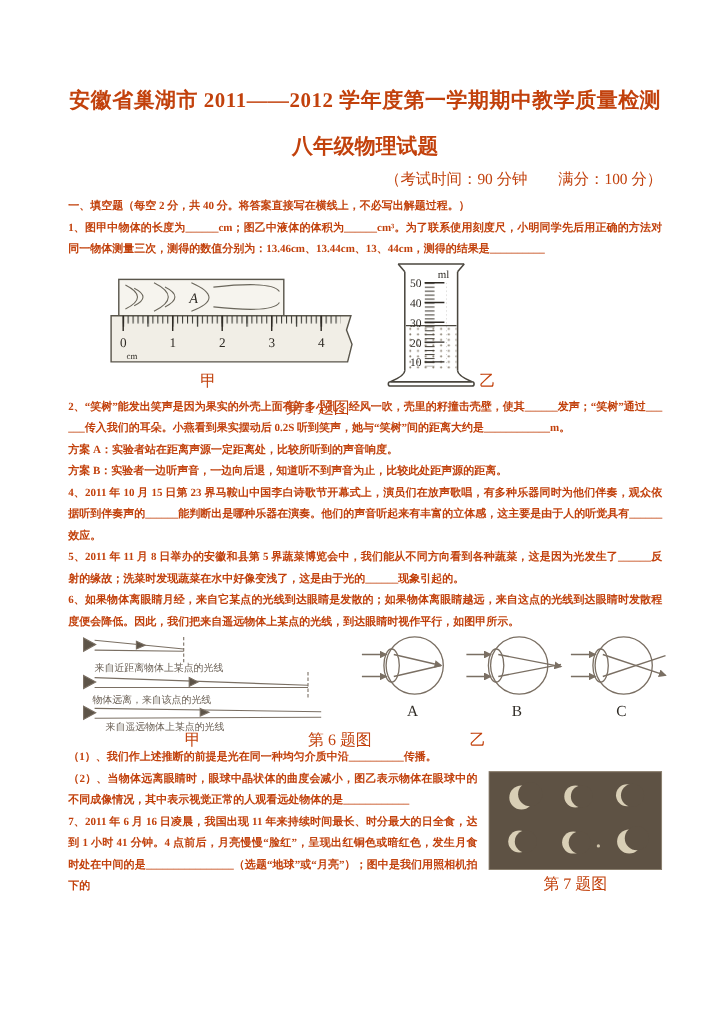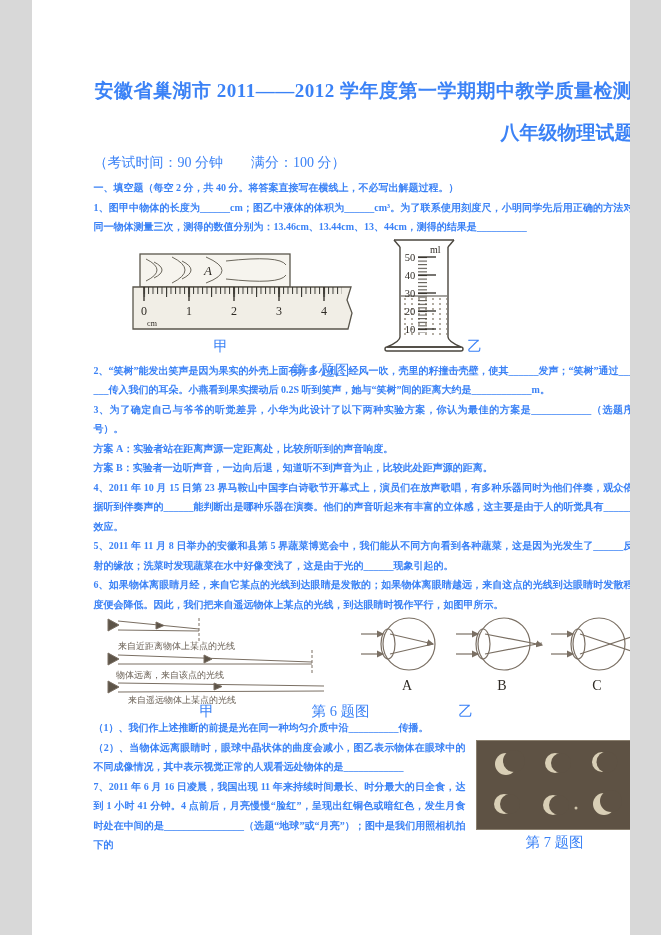--- a/index.html
+++ b/index.html
@@ -1,44 +1,44 @@
 <!DOCTYPE html>
 <html><head>
 <meta charset="utf-8">
 <style>
   * { box-sizing: border-box; }
   html, body { margin: 0; padding: 0; background: #d8d8d8; }
   .page {
     position: relative;
-    width: 598px; height: 935px;
+    width: 661px; height: 935px;
     margin: 0 auto;
     background: #ffffff;
     font-family: "Liberation Serif", serif;
-    color: #3b82f6;
+    color: #c2410c;
     overflow: hidden;
   }
   .content {
     position: absolute;
     left: 62px; top: 78px;
     width: 540px;
   }
   .doc-title {
     margin: 0 0 16px 0;
     text-align: center;
     font-size: 19px; font-weight: bold;
     letter-spacing: 0.5px;
   }
   .doc-subtitle {
     margin: 0 0 8px 0;
-    text-align: right;
+    text-align: center;
     font-size: 19px; font-weight: bold;
   }
   .exam-info {
     margin: 0 0 6px 0;
-    text-align: left;
+    text-align: right;
     font-size: 14px;
   }
   p.q {
     margin: 0;
     font-size: 10px;
     line-height: 19.5px;
     text-align: justify;
     word-break: break-all;
     font-weight: bold;
   }
@@ -159,21 +159,20 @@
         </g>
         <text x="48" y="16" font-size="10">ml</text>
       </svg>
 
       <span class="fig-caption" style="left:120px; top:100px;">甲</span>
       <span class="fig-caption" style="left:198px; top:100px;margin-top:24px;">第 1 题图</span>
       <span class="fig-caption" style="left:374px; top:100px;">乙</span>
     </div>
 
     <p class="q">2、“笑树”能发出笑声是因为果实的外壳上面有许多小孔，经风一吹，壳里的籽撞击壳壁，使其______发声；“笑树”通过______传入我们的耳朵。小燕看到果实摆动后 0.2S 听到笑声，她与“笑树”间的距离大约是____________m。</p>
-    <p class="q">3、为了确定自己与爷爷的听觉差异，小华为此设计了以下两种实验方案，你认为最佳的方案是____________（选题序号）。</p>
     <p class="q">方案 A：实验者站在距离声源一定距离处，比较所听到的声音响度。</p>
     <p class="q">方案 B：实验者一边听声音，一边向后退，知道听不到声音为止，比较此处距声源的距离。</p>
     <p class="q">4、2011 年 10 月 15 日第 23 界马鞍山中国李白诗歌节开幕式上，演员们在放声歌唱，有多种乐器同时为他们伴奏，观众依据听到伴奏声的______能判断出是哪种乐器在演奏。他们的声音听起来有丰富的立体感，这主要是由于人的听觉具有______效应。</p>
     <p class="q">5、2011 年 11 月 8 日举办的安徽和县第 5 界蔬菜博览会中，我们能从不同方向看到各种蔬菜，这是因为光发生了______反射的缘故；洗菜时发现蔬菜在水中好像变浅了，这是由于光的______现象引起的。</p>
     <p class="q">6、如果物体离眼睛月经，来自它某点的光线到达眼睛是发散的；如果物体离眼睛越远，来自这点的光线到达眼睛时发散程度便会降低。因此，我们把来自遥远物体上某点的光线，到达眼睛时视作平行，如图甲所示。</p>
 
     <div class="figure-block fig6-block">
 
       <svg class="fig-abs" style="left:10px; top:2px;" width="222" height="88" viewBox="0 0 222 88">
         <g stroke="#7a6f63" stroke-width="1" fill="#5d5448">

